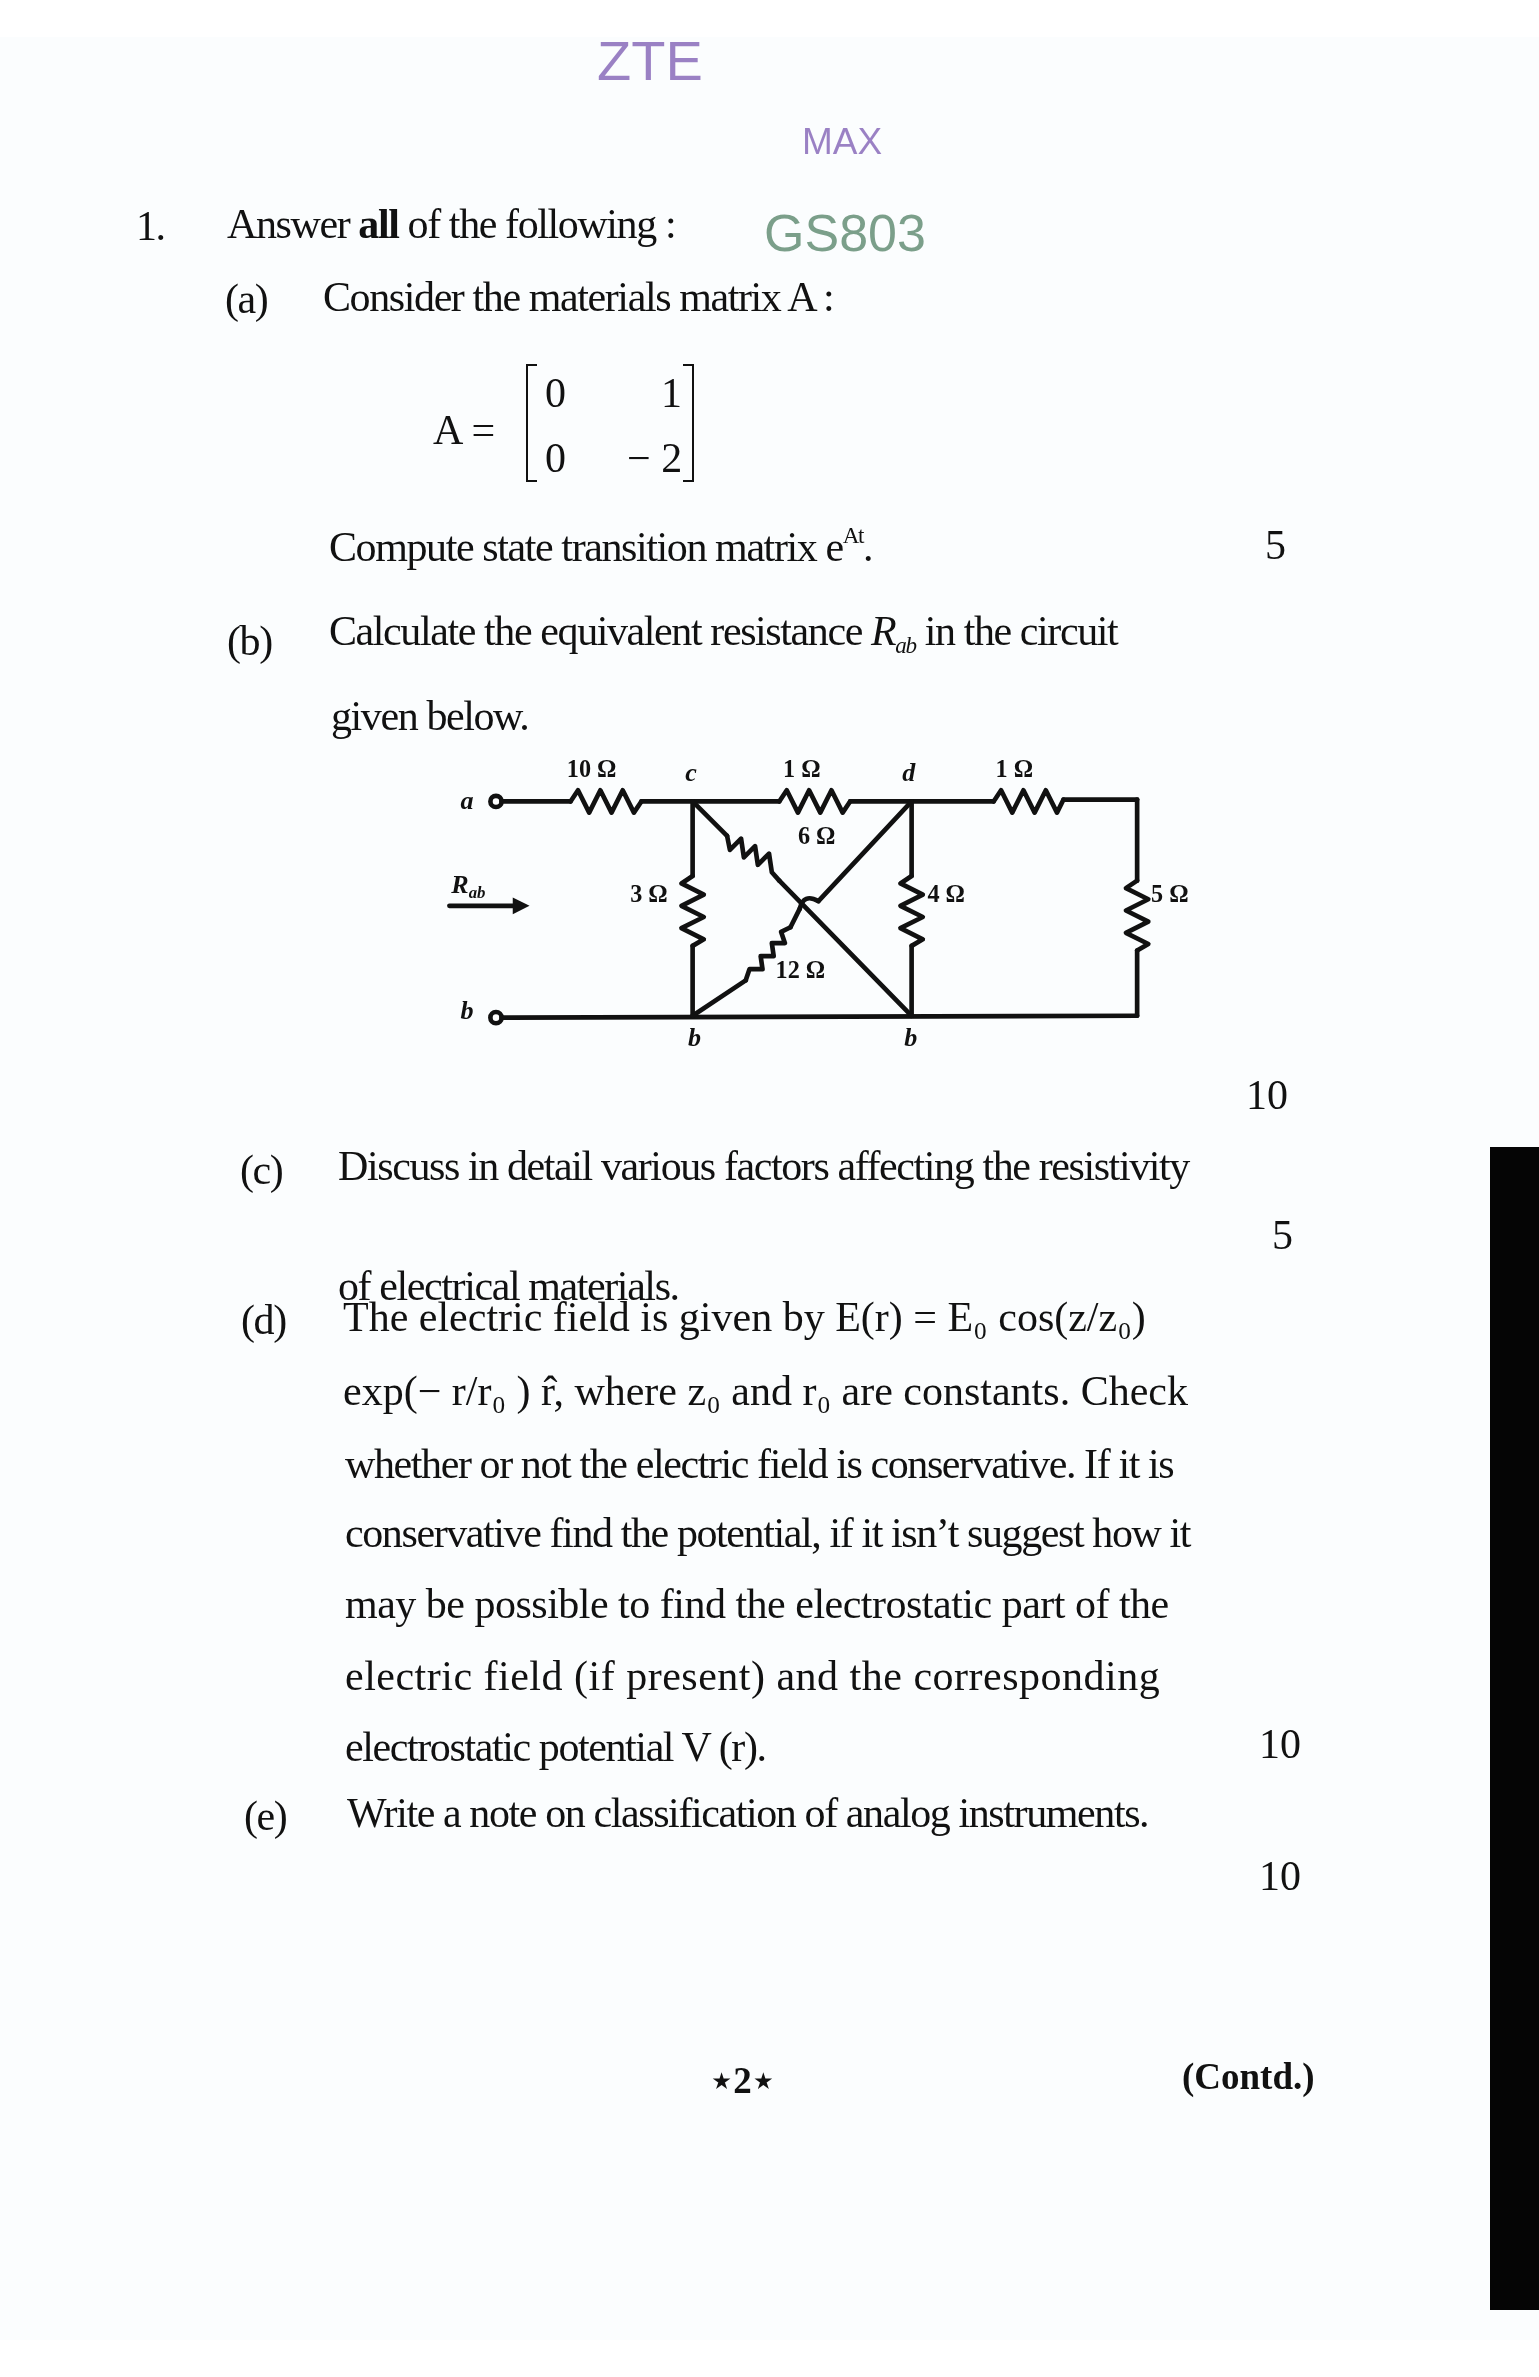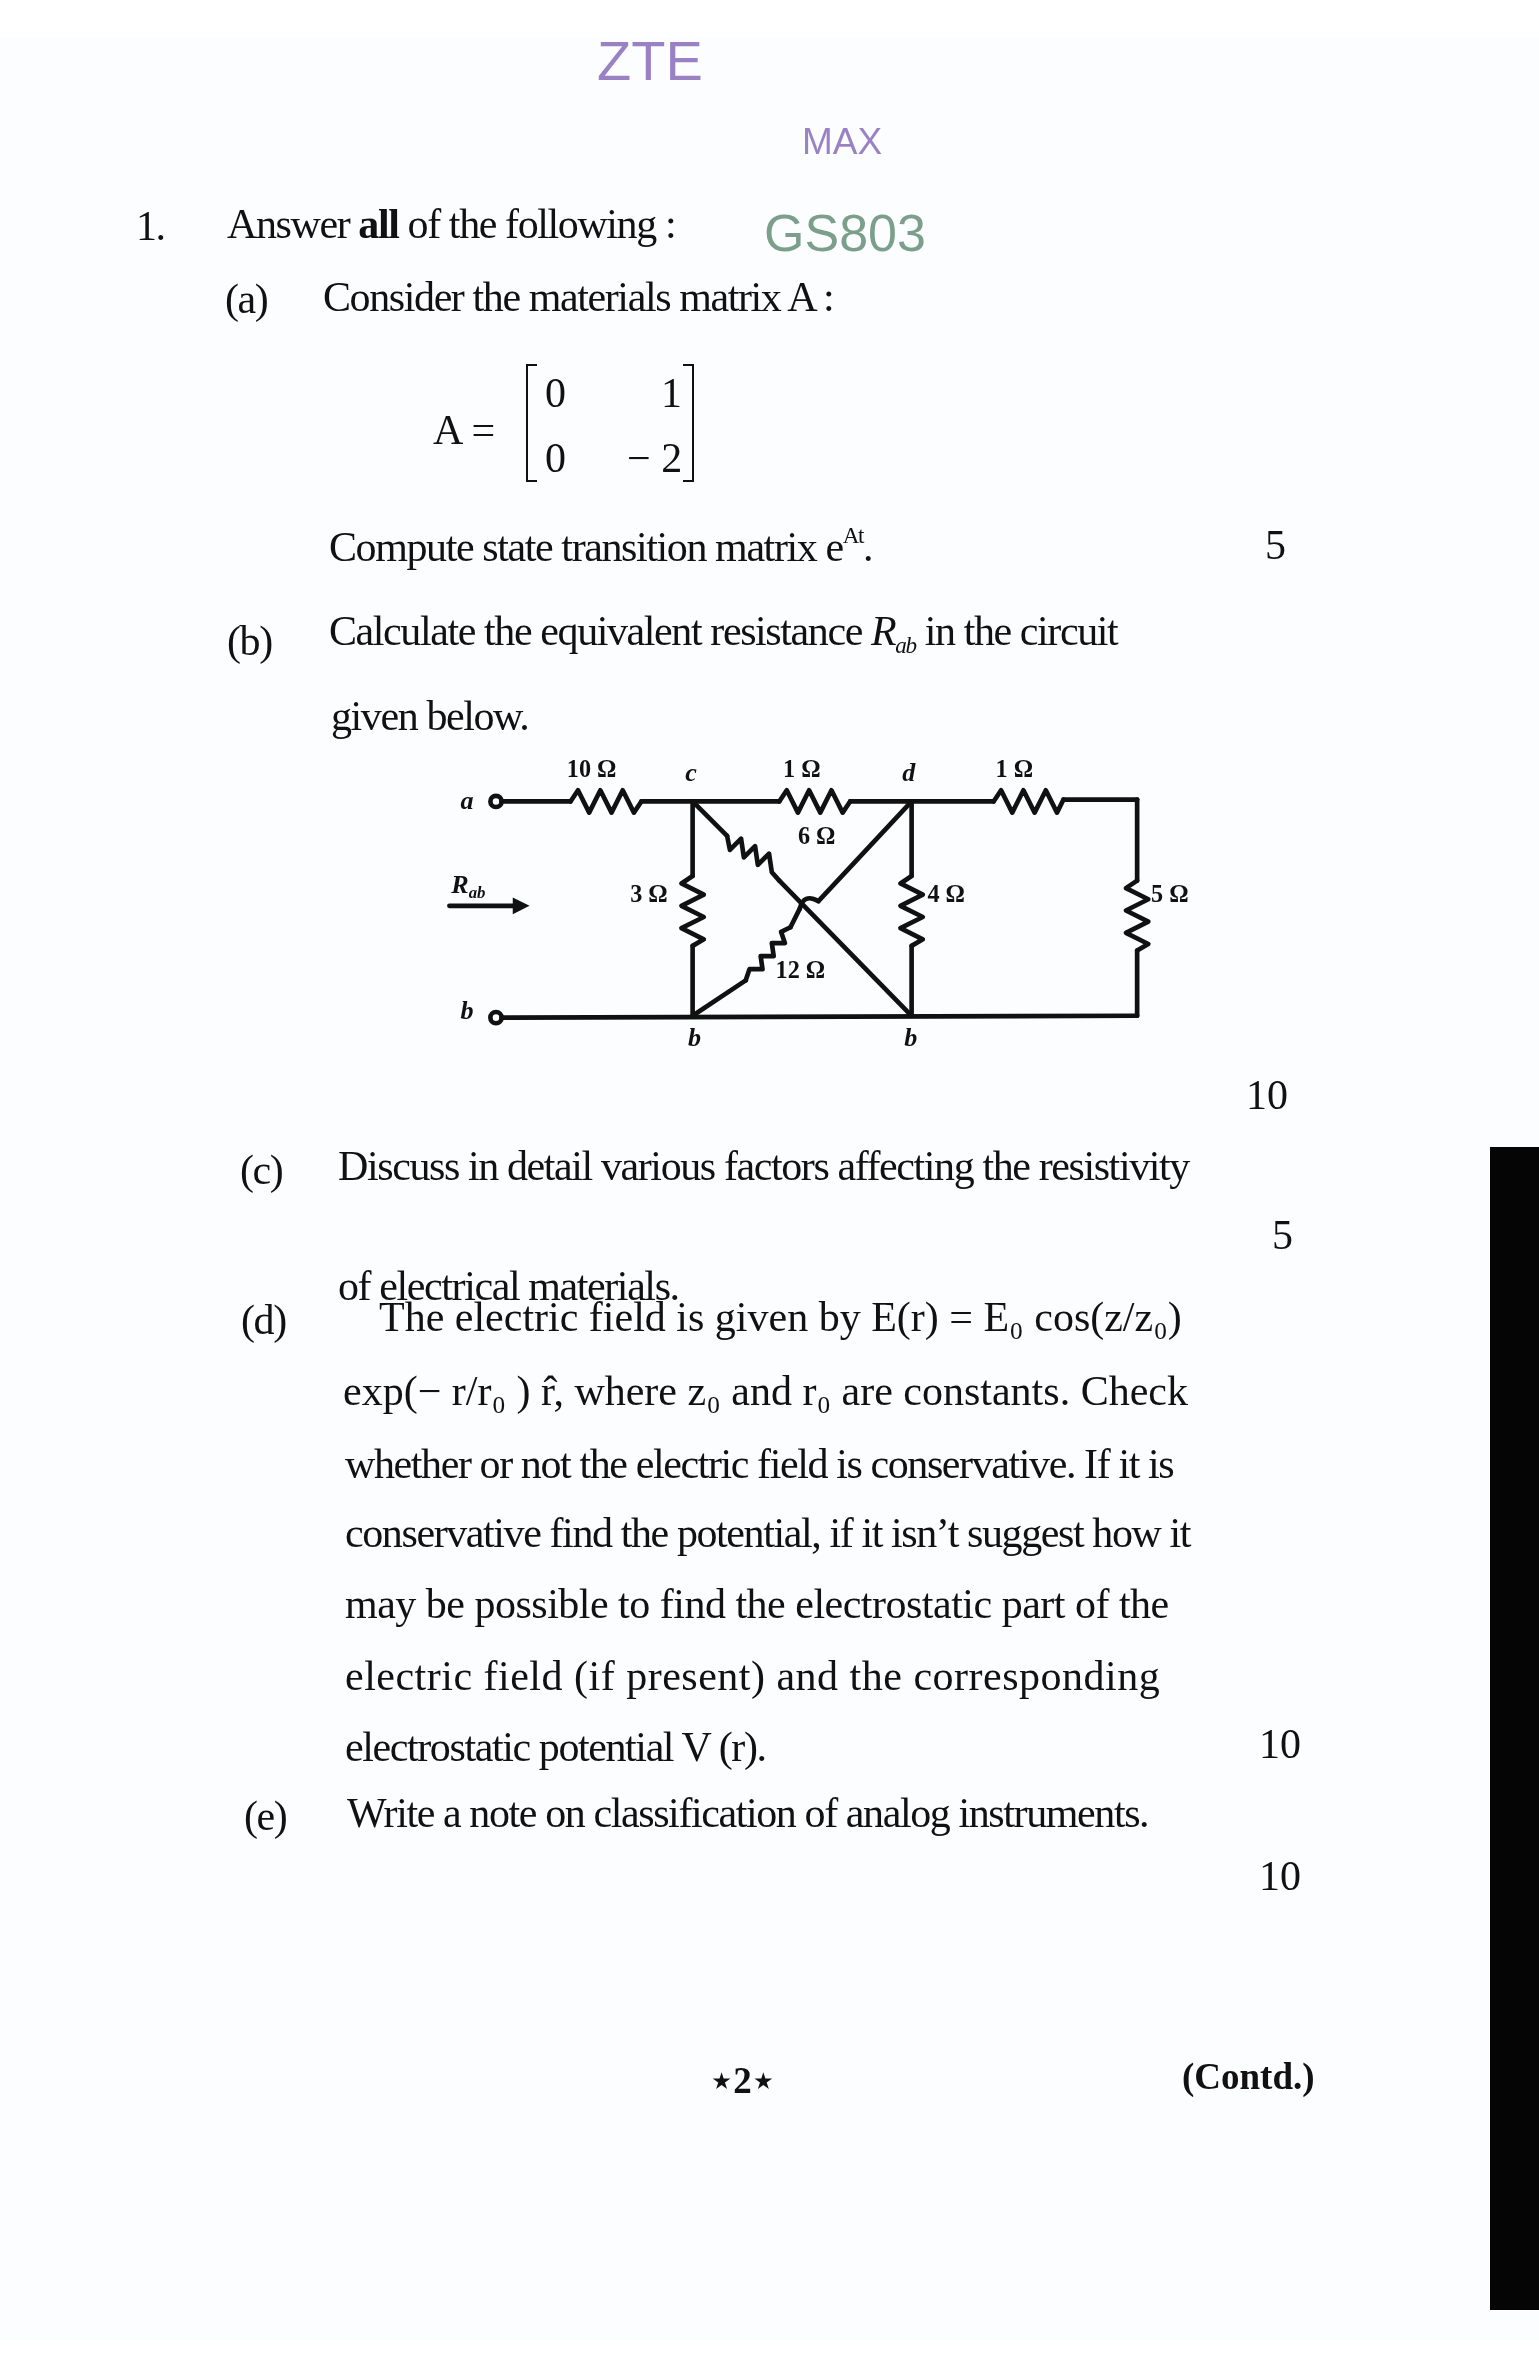--- a/index.html
+++ b/index.html
@@ -139,21 +139,21 @@
 </svg>
 
 <div class="num" style="left:1246px;top:1074px;">10</div>
 
 <div class="t" style="left:240px;top:1149px;">(c)</div>
 <div class="t" style="left:338px;top:1145px;">Discuss in detail various factors affecting the resistivity</div>
 <div class="t" style="left:338px;top:1265px;">of electrical materials.</div>
 <div class="num" style="left:1272px;top:1214px;">5</div>
 
 <div class="t" style="left:241px;top:1299px;">(d)</div>
-<div class="t" style="left:343px;top:1296px;letter-spacing:0;margin-left:36px;">The electric field is given by E(r) = E₀ cos(z/z₀)</div>
+<div class="t" style="left:343px;top:1296px;letter-spacing:0;">The electric field is given by E(r) = E₀ cos(z/z₀)</div>
 <div class="t" style="left:343px;top:1370px;letter-spacing:0;">exp(− r/r₀ ) r̂, where z₀ and r₀ are constants. Check</div>
 <div class="t" style="left:345px;top:1443px;">whether or not the electric field is conservative. If it is</div>
 <div class="t" style="left:345px;top:1512px;">conservative find the potential, if it isn’t suggest how it</div>
 <div class="t" style="left:345px;top:1583px;letter-spacing:-0.5px;">may be possible to find the electrostatic part of the</div>
 <div class="t" style="left:345px;top:1655px;letter-spacing:0.5px;">electric field (if present) and the corresponding</div>
 <div class="t" style="left:345px;top:1726px;">electrostatic potential V (r).</div>
 <div class="num" style="left:1259px;top:1723px;">10</div>
 
 <div class="t" style="left:244px;top:1795px;">(e)</div>
 <div class="t" style="left:347px;top:1792px;">Write a note on classification of analog instruments.</div>

